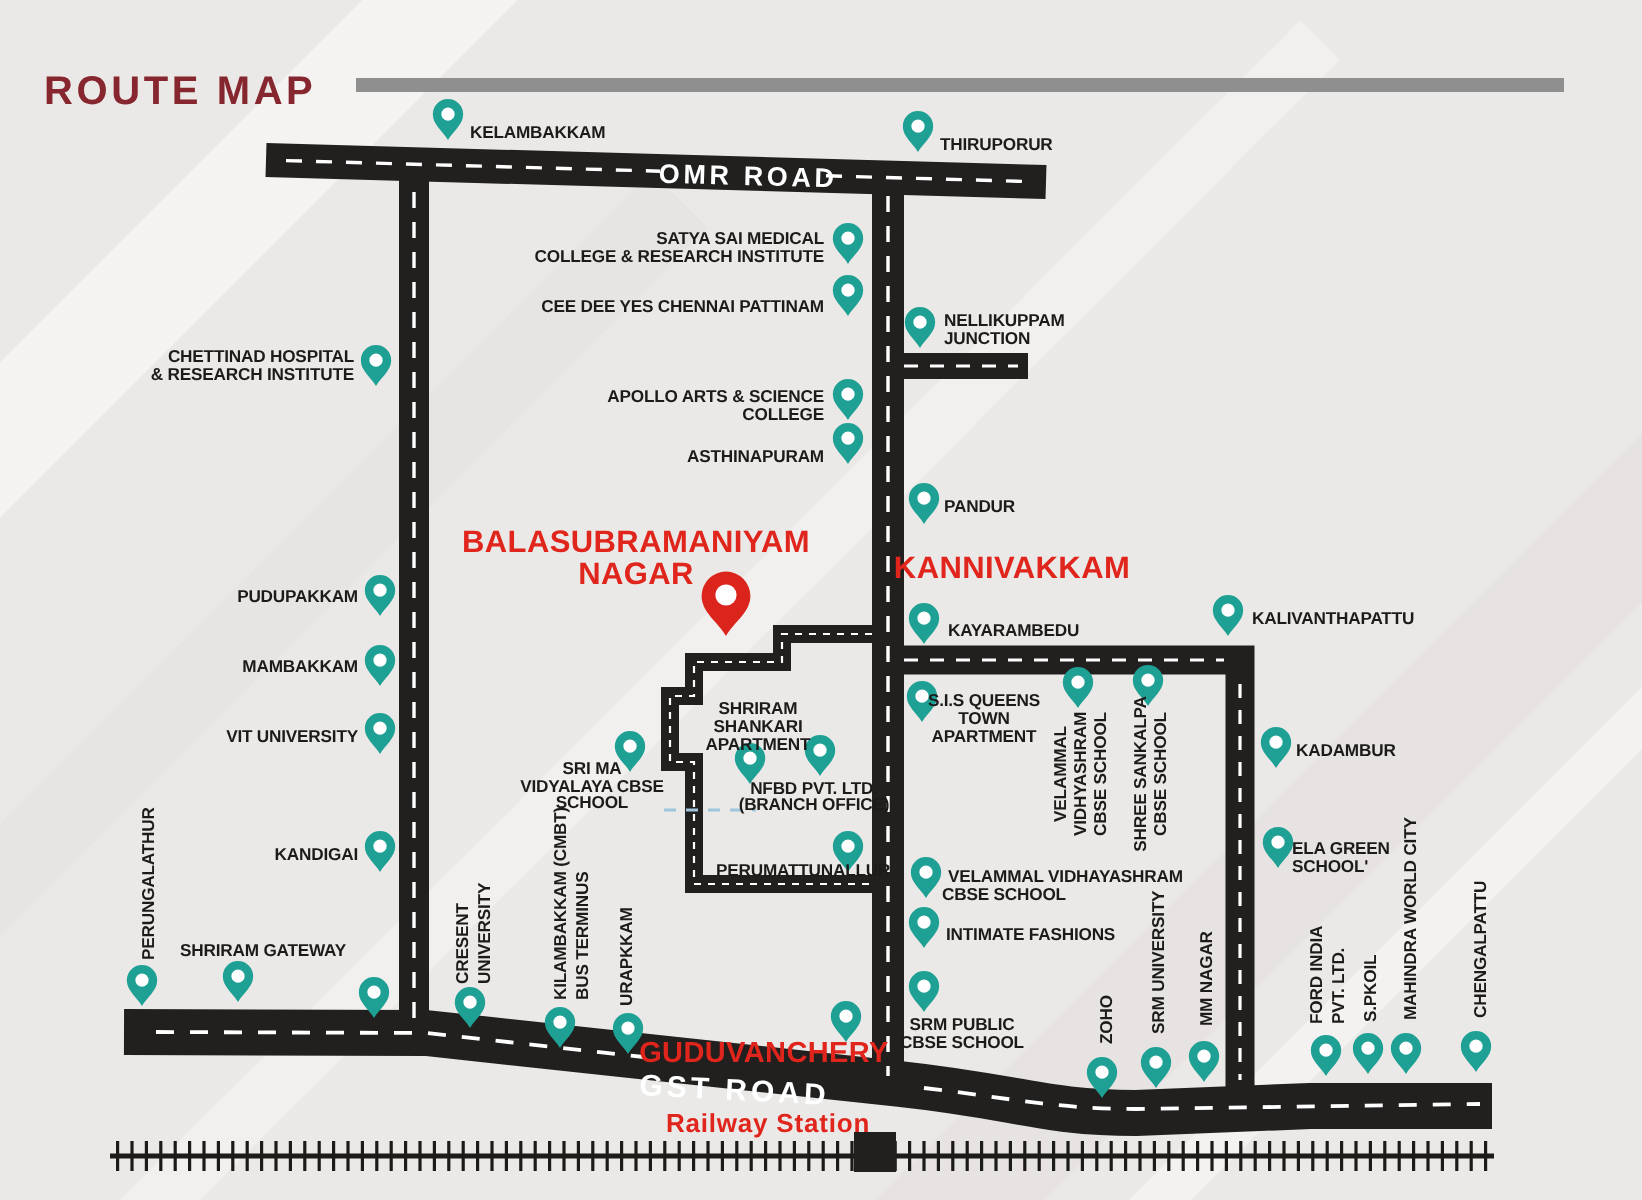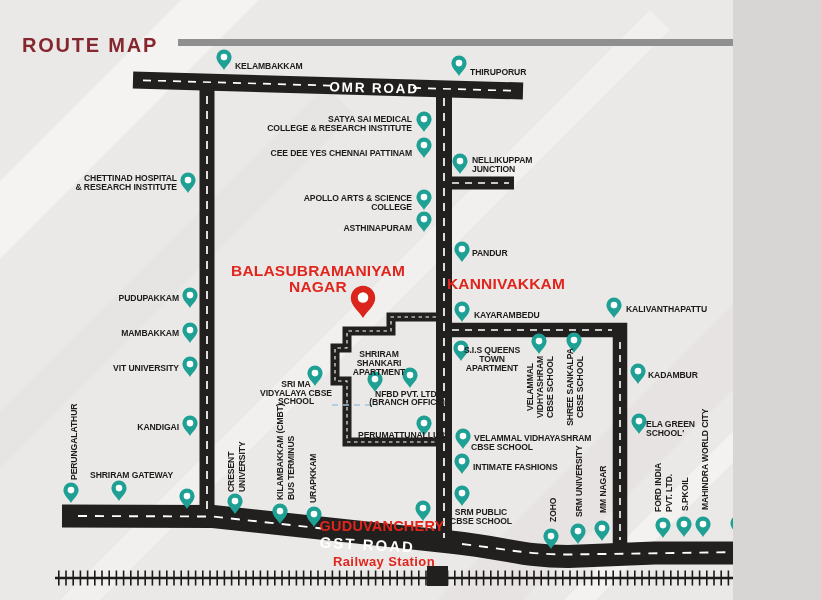--- a/index.html
+++ b/index.html
@@ -1,16 +1,16 @@
 <!DOCTYPE html>
 <html><head>
 <meta charset="utf-8">
 <style>
   html,body{margin:0;padding:0;background:#d8d6d4;}
-  .stage{width:733px;height:600px;position:relative;overflow:hidden;background:#22c55e;}
+  .stage{width:821px;height:600px;position:relative;overflow:hidden;background:#22c55e;}
   svg text{font-family:"Liberation Sans","DejaVu Sans",sans-serif;font-weight:bold;}
   .lbl{font-size:8.6px;fill:#1d1b1a;letter-spacing:-0.1px;}
   .end{text-anchor:end;}
   .mid{text-anchor:middle;}
   .title{font-size:20px;fill:#86262e;letter-spacing:1.8px;}
   .red-area{fill:#e0251c;font-size:15.5px;letter-spacing:0.2px;text-anchor:middle;}
   .red-area-sm{fill:#e0251c;font-size:14.5px;letter-spacing:0.2px;text-anchor:middle;}
   .road-lbl{fill:#ffffff;font-size:13.5px;letter-spacing:1.8px;text-anchor:middle;}
   .road-lbl-big{fill:#ffffff;font-size:15px;letter-spacing:2px;text-anchor:middle;}
   .rail-lbl{fill:#e0251c;font-size:13px;letter-spacing:0.4px;text-anchor:middle;}

